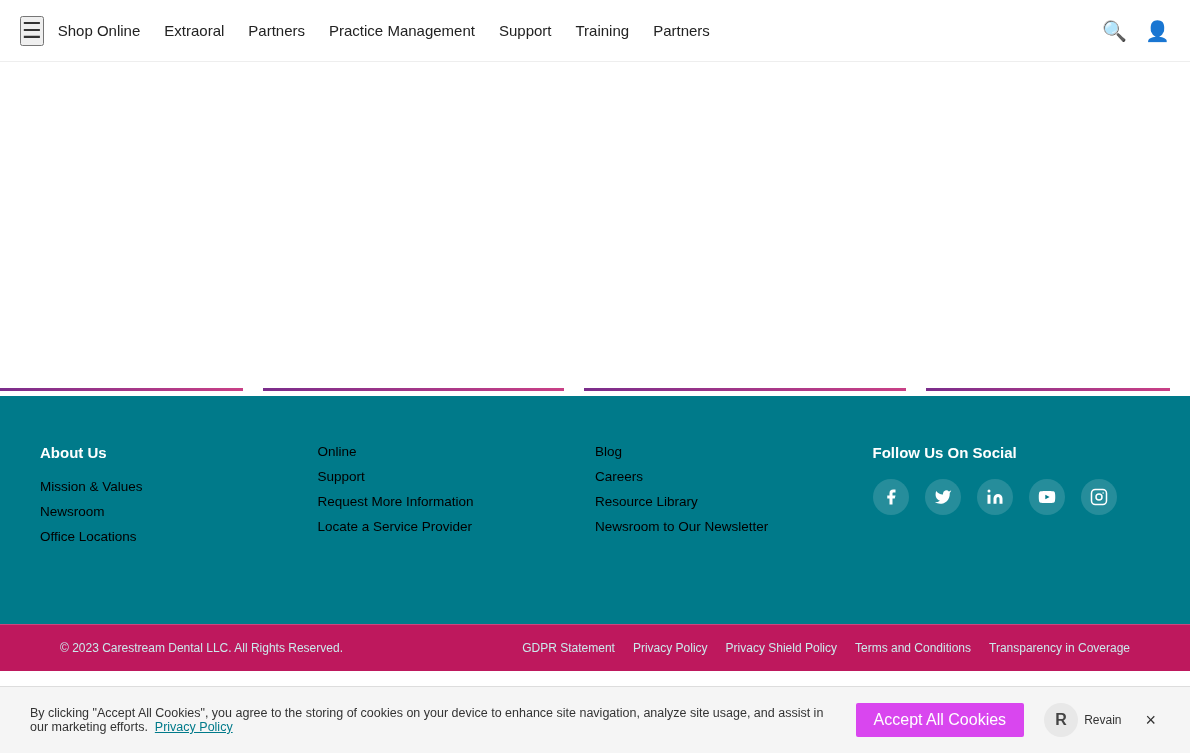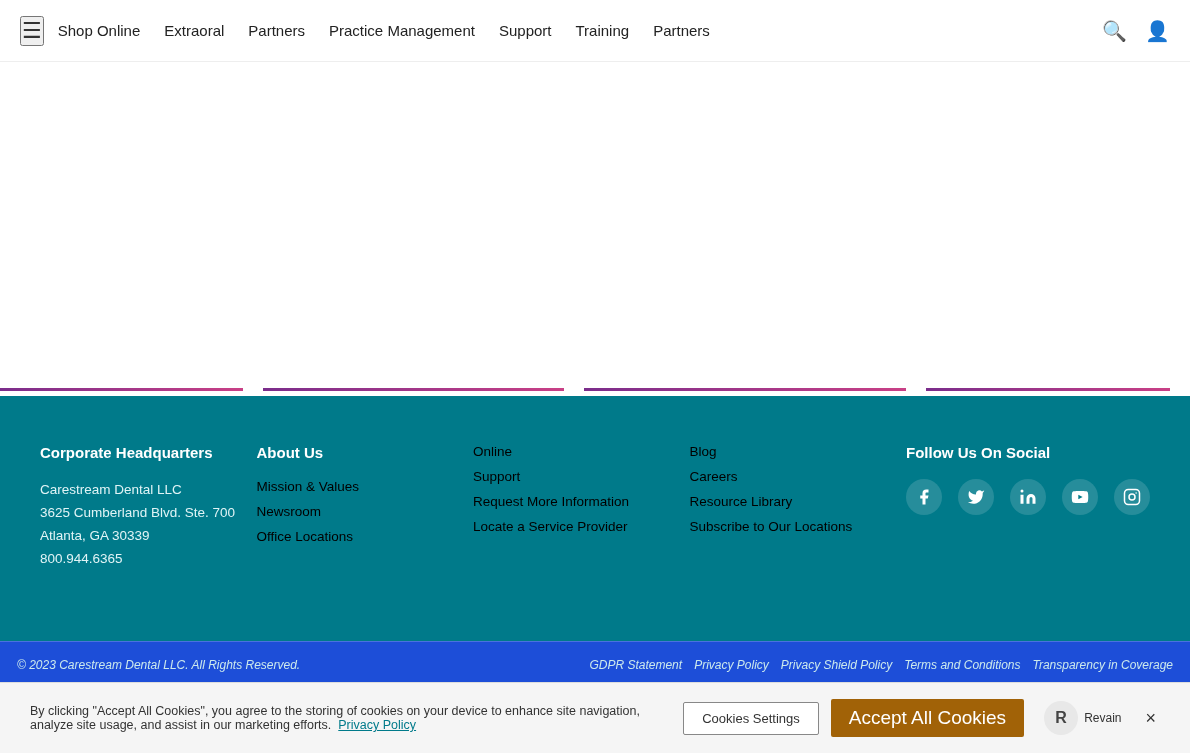--- a/index.html
+++ b/index.html
@@ -117,37 +117,36 @@
       display: flex;
       align-items: center;
       justify-content: center;
       cursor: pointer;
       font-size: 16px;
       color: #fff;
     }
 
     
     .footer-bottom {
-      background: #1d4ed8;
+      background: #be185d;
       border-top: 1px solid rgba(255,255,255,0.2);
-      padding: 16px 17px;
+      padding: 16px 60px;
       display: flex;
       align-items: center;
       justify-content: space-between;
       flex-wrap: wrap;
       gap: 10px;
-      font-style: italic;
     }
     .footer-bottom-left {
       font-size: 12px;
       color: #cce9ec;
     }
     .footer-bottom-links {
       display: flex;
-      gap: 12px;
+      gap: 18px;
       flex-wrap: wrap;
     }
     .footer-bottom-link {
       font-size: 12px;
       color: #cce9ec;
       cursor: pointer;
       text-decoration: none;
     }
 
     
@@ -185,25 +184,25 @@
     .cookie-btn-settings {
       background: #fff;
       border: 1px solid #888;
       color: #333;
       padding: 8px 18px;
       font-size: 13px;
       cursor: pointer;
       border-radius: 2px;
     }
     .cookie-btn-accept {
-      background: #a16207;
+      background: #d946ef;
       border: none;
       color: #fff;
       padding: 8px 18px;
-      font-size: 19px;
+      font-size: 16px;
       cursor: pointer;
       border-radius: 2px;
     }
 
     
     .revain-badge {
       display: flex;
       align-items: center;
       gap: 6px;
       font-size: 12px;
@@ -271,49 +270,40 @@
   <div class="divider-line divider-line-2"></div>
   <div class="divider-line divider-line-3"></div>
   <div class="divider-line divider-line-4"></div>
   <div class="divider-line divider-line-5"></div>
 </div>
 
 <footer>
   <div class="footer">
     <div class="footer-columns">
 
-      <div class="footer-col">
-        <div class="footer-col-title">Corporate Headquarters</div>
-        <div class="footer-address">
-          <span>Carestream Dental LLC</span><br>
-          <span>3625 Cumberland Blvd. Ste. 700</span><br>
-          <span>Atlanta, GA 30339</span><br>
-          <span>800.944.6365</span>
-        </div>
-      </div>
 
       <div class="footer-col">
         <div class="footer-col-title">About Us</div>
         <a class="footer-col-item">Mission &amp; Values</a>
         <a class="footer-col-item">Newsroom</a>
         <a class="footer-col-item">Office Locations</a>
       </div>
 
       <div class="footer-col">
         <a class="footer-col-item">Online</a>
         <a class="footer-col-item">Support</a>
         <a class="footer-col-item">Request More Information</a>
         <a class="footer-col-item">Locate a Service Provider</a>
       </div>
 
       <div class="footer-col">
         <a class="footer-col-item">Blog</a>
         <a class="footer-col-item">Careers</a>
         <a class="footer-col-item">Resource Library</a>
-        <a class="footer-col-item">Subscribe to Our Locations</a>
+        <a class="footer-col-item">Newsroom to Our Newsletter</a>
       </div>
 
       <div class="footer-col">
         <div class="footer-col-title">Follow Us On Social</div>
         <div class="footer-social">
           <div class="social-icon">
             <svg width="18" height="18" viewBox="0 0 24 24" fill="white">
                 <path d="M18 2h-3a5 5 0 0 0-5 5v3H7v4h3v8h4v-8h3l1-4h-4V7a1 1 0 0 1 1-1h3z"></path>
               </svg>
           </div>
@@ -358,21 +348,20 @@
     </div>
   </div>
 </footer>
 
 <div class="cookie-banner">
   <p class="cookie-text">
     <span>By clicking "Accept All Cookies", you agree to the storing of cookies on your device to enhance site navigation, analyze site usage, and assist in our marketing efforts.</span>
     &nbsp;<a class="cookie-link">Privacy Policy</a>
   </p>
   <div class="cookie-buttons">
-    <button class="cookie-btn-settings">Cookies Settings</button>
     <button class="cookie-btn-accept">Accept All Cookies</button>
   </div>
   <div class="revain-badge">
     <div class="revain-r">R</div>
     <span>Revain</span>
   </div>
   <button class="close-btn">×</button>
 </div>
 
 </body></html>

